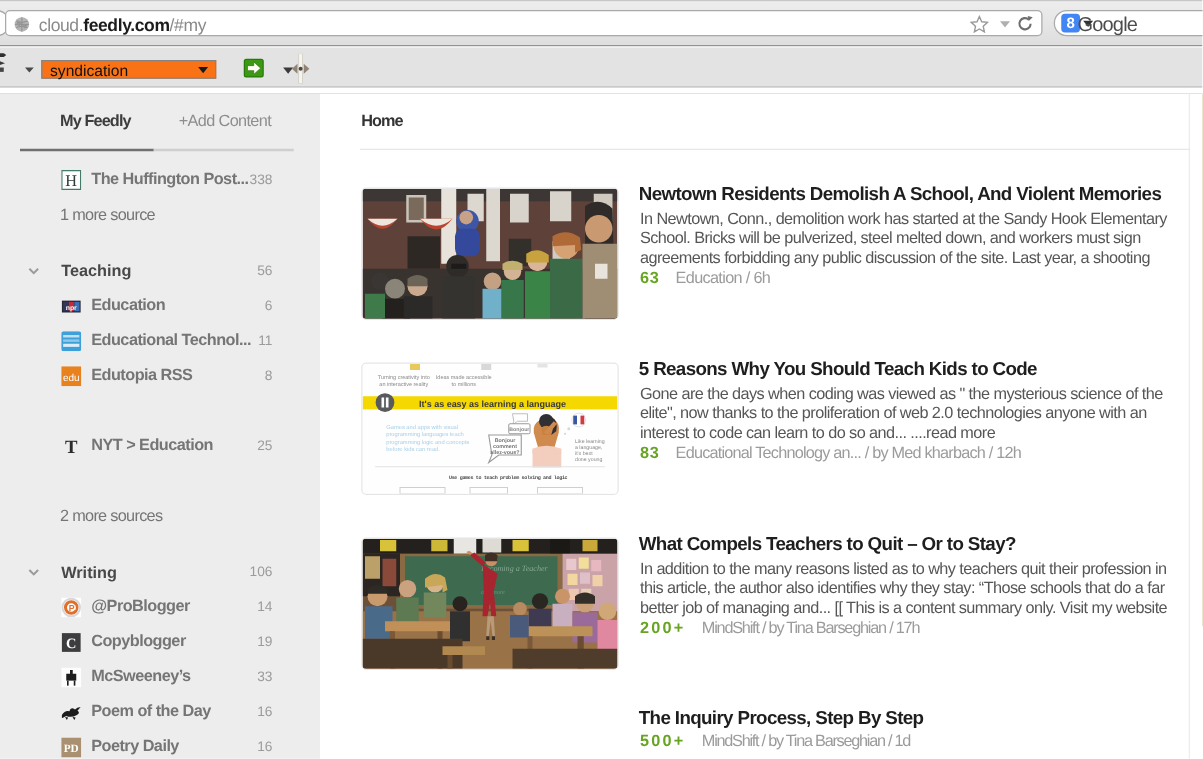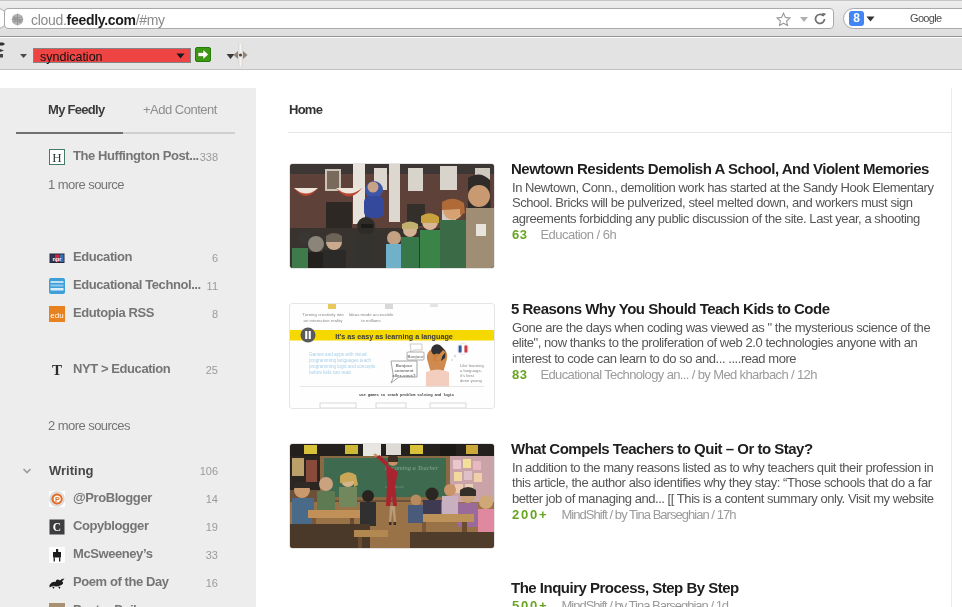--- a/index.html
+++ b/index.html
@@ -8,31 +8,31 @@
 #page { position:absolute; left:0; top:0; width:962px; height:607px; }
 .abs { position:absolute; }
 
 
 #topbar { left:0; top:0; width:962px; height:37px; background:linear-gradient(#ededed,#dedede); border-top:1px solid #c6c6c6; border-bottom:1px solid #939393; }
 #backcurve { left:-14px; top:7px; width:22px; height:21px; background:#fdfdfd; border:1px solid #a8a8a8; border-radius:11px; }
 #urlbar { left:4px; top:7px; width:830px; height:21px; background:#fff; border:1px solid #a9a9a9; border-radius:4px; }
 #urltext { left:31px; top:11px; font-size:14px; color:#8a8a8a; letter-spacing:-0.3px; }
 #urltext b { color:#1c1c1c; font-weight:700; }
 #searchbox { left:843px; top:7px; width:125px; height:21px; background:#fff; border:1px solid #a9a9a9; border-radius:11px 0 0 11px; }
-#gtext { left:910px; top:11px; font-size:11px; color:#4c4c4c; letter-spacing:-0.65px; }
+#gtext { left:862px; top:11px; font-size:16px; color:#4c4c4c; letter-spacing:-0.65px; }
 #gicon { left:849px; top:10px; width:15px; height:15px; background:#4285f4; border-radius:3px; color:#fff; font-size:12px; font-weight:700; text-align:center; line-height:15px; }
 
 
 #toolbar2 { left:0; top:38px; width:962px; height:32px; background:#e3e3e3; border-bottom:1px solid #c2c2c2; }
-#combo { left:33px; top:10px; width:158px; height:15px; background:#ef4444; border:1px solid #848484; }
+#combo { left:33px; top:10px; width:140px; height:15px; background:#f97316; border:1px solid #848484; }
 #combotext { left:6px; top:0.5px; font-size:12.5px; color:#111; }
 #gobtn { left:195px; top:9px; width:16px; height:15px; background:#3c9a12; border:1px solid #267a0a; border-radius:2px; }
 
 
-#app { left:0; top:88px; width:962px; height:426px; background:#a16207; }
+#app { left:0; top:75px; width:962px; height:426px; background:#a16207; }
 #sidebar { left:0; top:0; width:256px; height:537px; background:#ededed; }
 #main { left:256px; top:0; width:706px; height:537px; background:#fff;padding-left:46px; }
 
 
 .tab1 { left:48px; top:14px; font-size:13px; font-weight:700; color:#3c3c3c; letter-spacing:-0.7px; }
 .tab2 { left:143px; top:14px; font-size:13px; color:#8e8e8e; letter-spacing:-0.5px; }
 .tabline-dark { left:16px; top:44px; width:107px; height:2px; background:#707070; }
 .tabline-light { left:123px; top:44px; width:112px; height:2px; background:#cfcfcf; }
 .srow { left:0; width:256px; height:28px; }
 .srow .icon { position:absolute; left:49px; top:6px; width:16px; height:16px; }
@@ -125,20 +125,27 @@
             <rect x="0.5" y="0.5" width="15" height="15" fill="#fdfefd" stroke="#447a68"></rect>
             <text x="8" y="12.5" font-family="Liberation Serif,serif" font-size="13" fill="#2e3d38" text-anchor="middle">H</text>
           </svg>
         <span class="txt">The Huffington Post...</span>
           <span class="cnt">338</span>
       </div>
       <div class="srow abs" style="top:83px">
           <span class="more">1 more source</span>
         </div>
 
+      <div class="srow abs" style="top:128px">
+        <svg class="chev" viewBox="0 0 12 12">
+            <path d="M2.5 4 L6 7.5 L9.5 4" stroke="#9a9a9a" stroke-width="1.6" fill="none"></path>
+          </svg>
+        <span class="hdr">Teaching</span>
+          <span class="cnt">56</span>
+      </div>
       <div class="srow abs" style="top:156px">
         <svg class="icon" viewBox="0 0 16 16">
             <rect x="0.5" y="3.5" width="15" height="9.5" fill="#252838"></rect>
             <rect x="1.5" y="4.5" width="4.1" height="7.5" fill="#33365c"></rect>
             <rect x="6" y="4.5" width="4.1" height="7.5" fill="#c5293a"></rect>
             <rect x="10.5" y="4.5" width="4.1" height="7.5" fill="#3a6fb8"></rect>
             <text x="8" y="10.8" font-size="5.5" fill="#fff" text-anchor="middle" font-weight="bold">npr</text>
           </svg>
         <span class="txt">Education</span>
           <span class="cnt">6</span>

